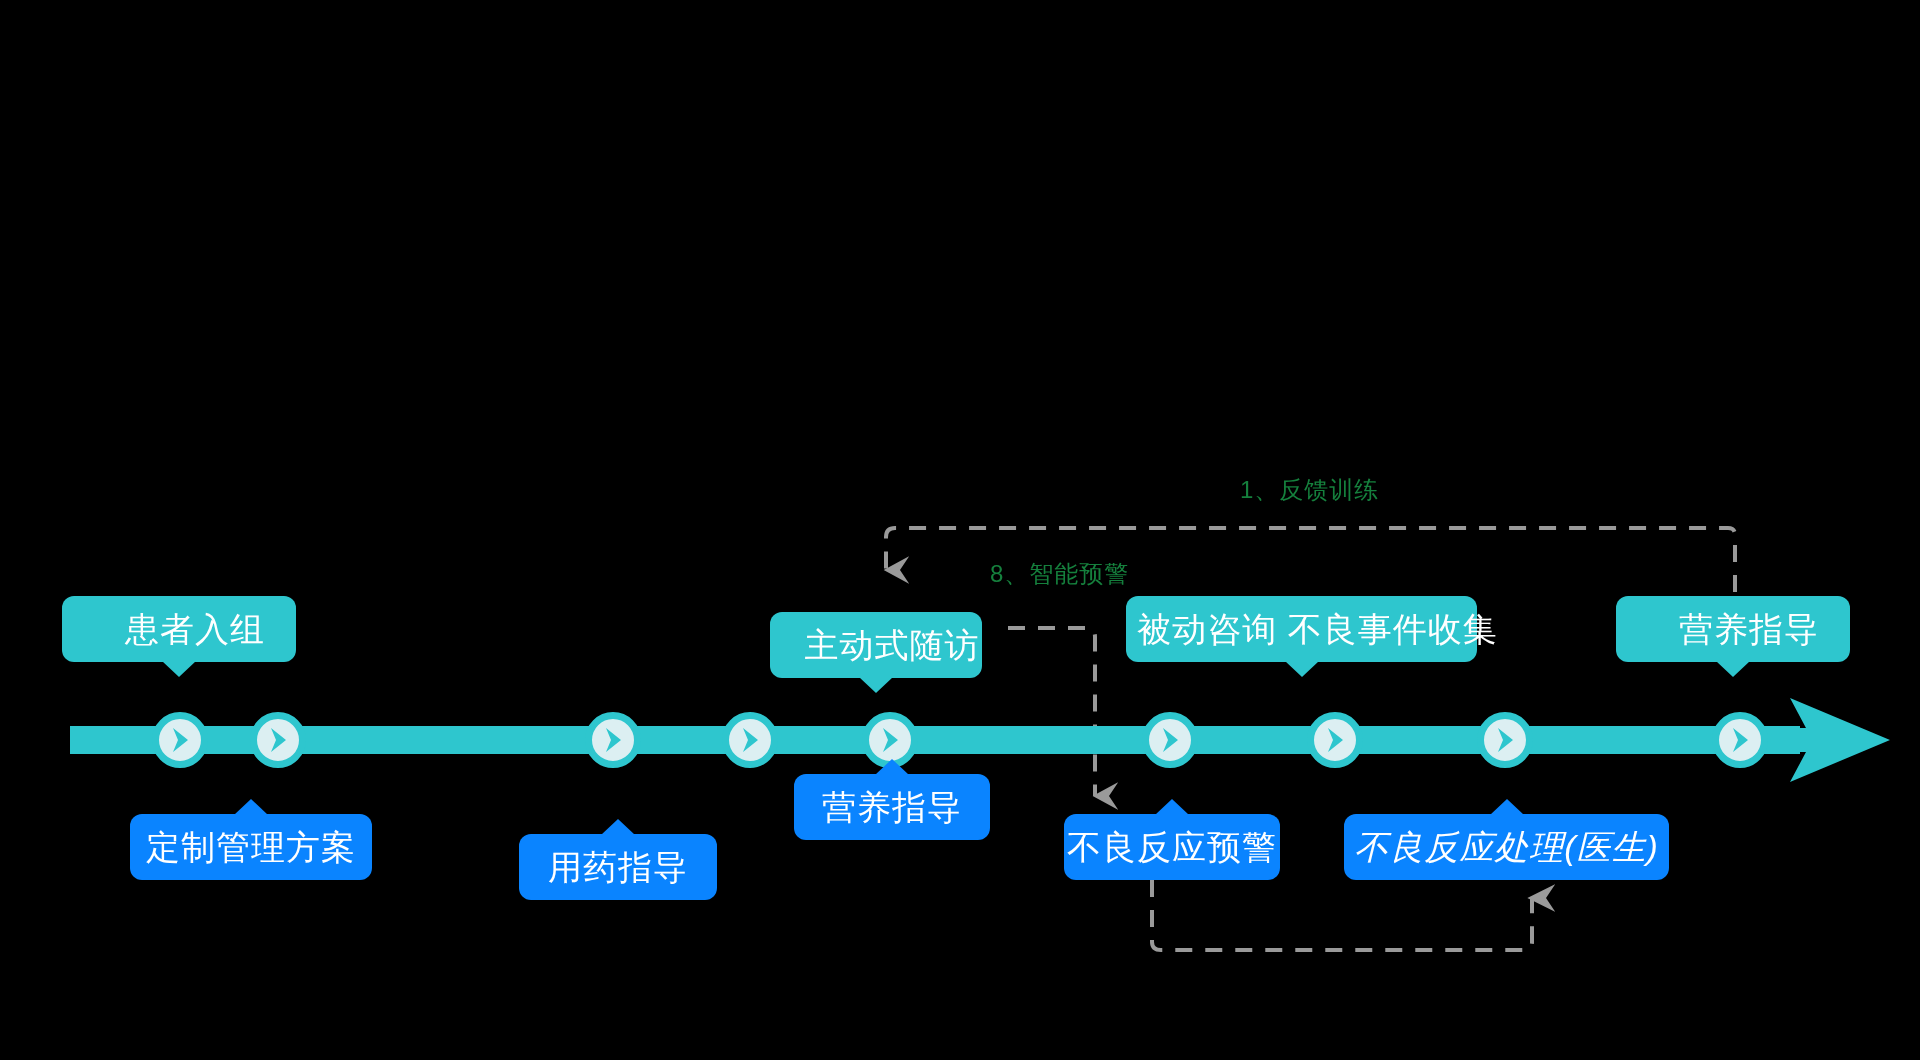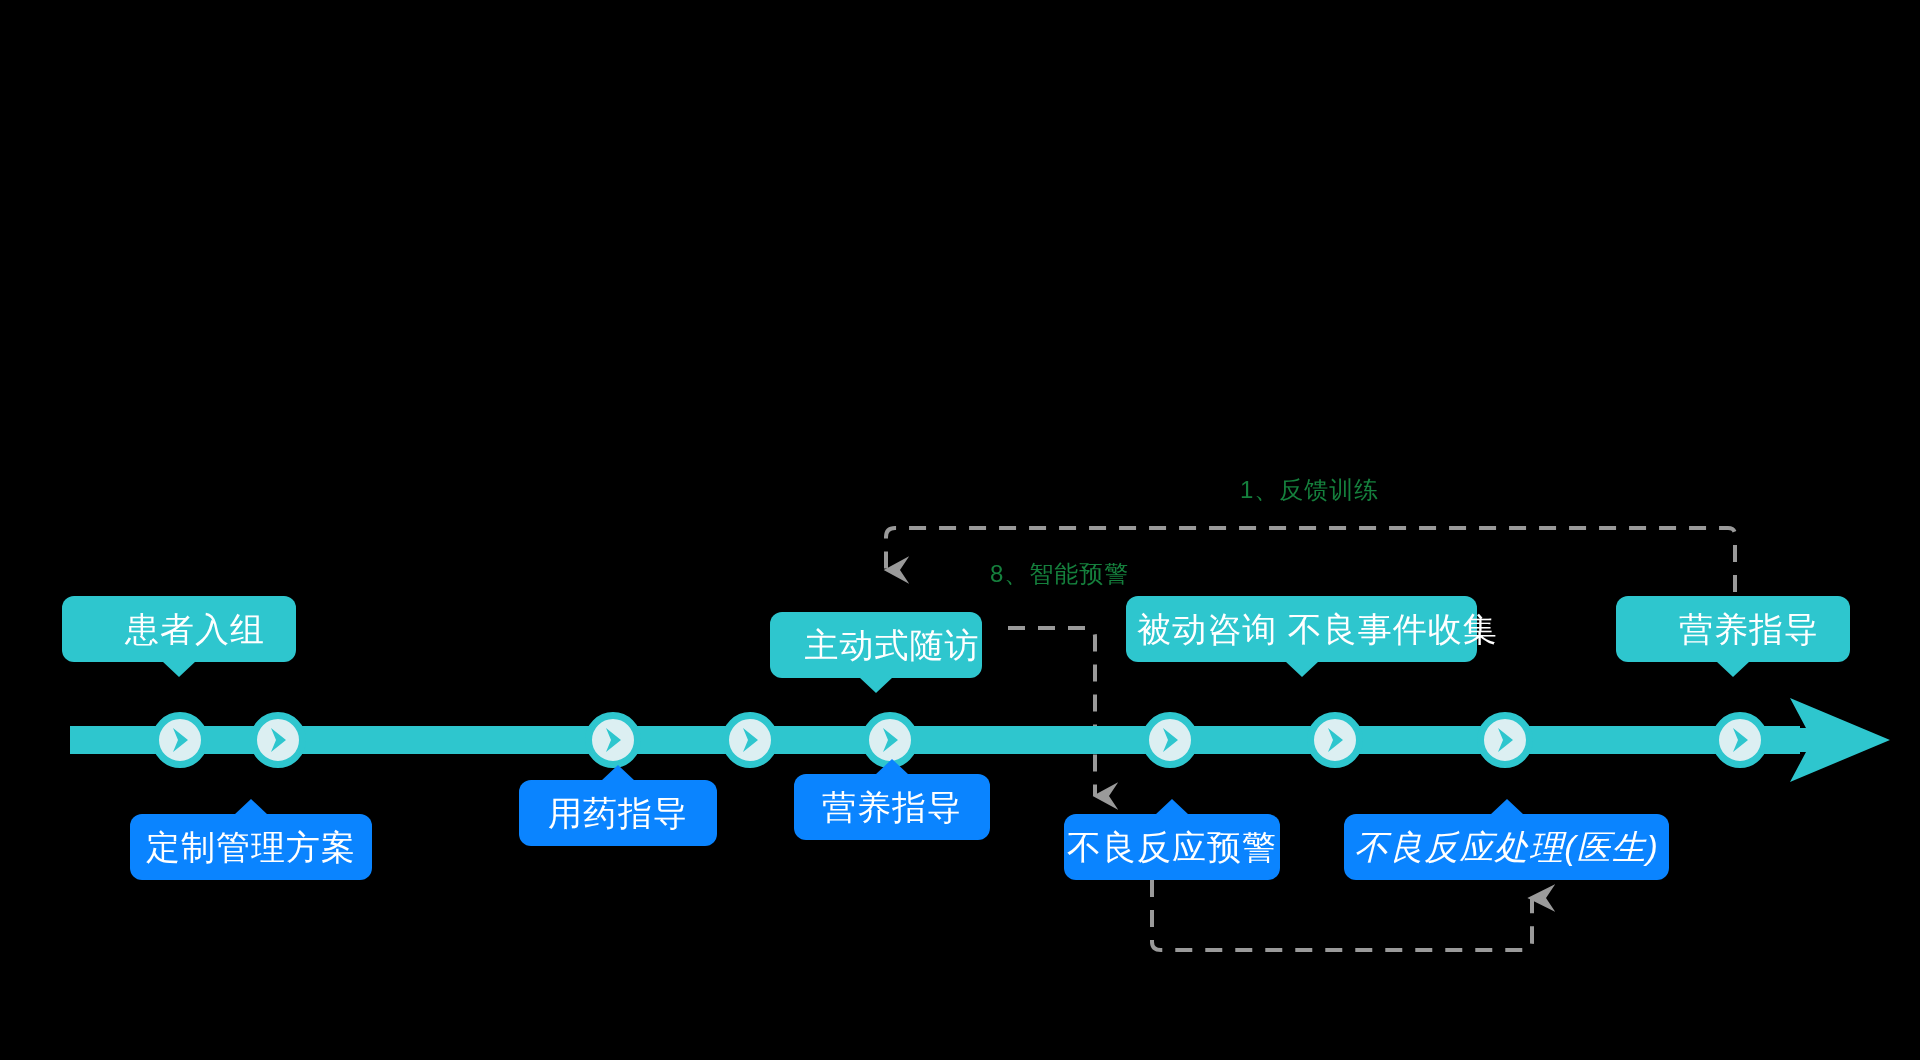--- a/index.html
+++ b/index.html
@@ -165,21 +165,21 @@
       </div>
       <div class="callout callout-top" style="left: 1616px; top: 596px; width: 234px;">
         <span class="label">营养指导</span>
       </div>
     </div>
 
   <div id="bottom-boxes">
       <div class="callout callout-bottom" style="left: 130px; top: 814px; width: 242px;">
         <span class="label">定制管理方案</span>
       </div>
-      <div class="callout callout-bottom" style="left: 519px; top: 780px; width: 198px;">
+      <div class="callout callout-bottom" style="left: 519px; top: 834px; width: 198px;">
         <span class="label">用药指导</span>
       </div>
       <div class="callout callout-bottom" style="left: 794px; top: 774px; width: 196px;">
         <span class="label">营养指导</span>
       </div>
       <div class="callout callout-bottom" style="left: 1064px; top: 814px; width: 216px;">
         <span class="label">不良反应预警</span>
       </div>
       <div class="callout callout-bottom" style="left: 1344px; top: 814px; width: 325px; font-style: italic;">
         <span class="label">不良反应处理(医生)</span>

